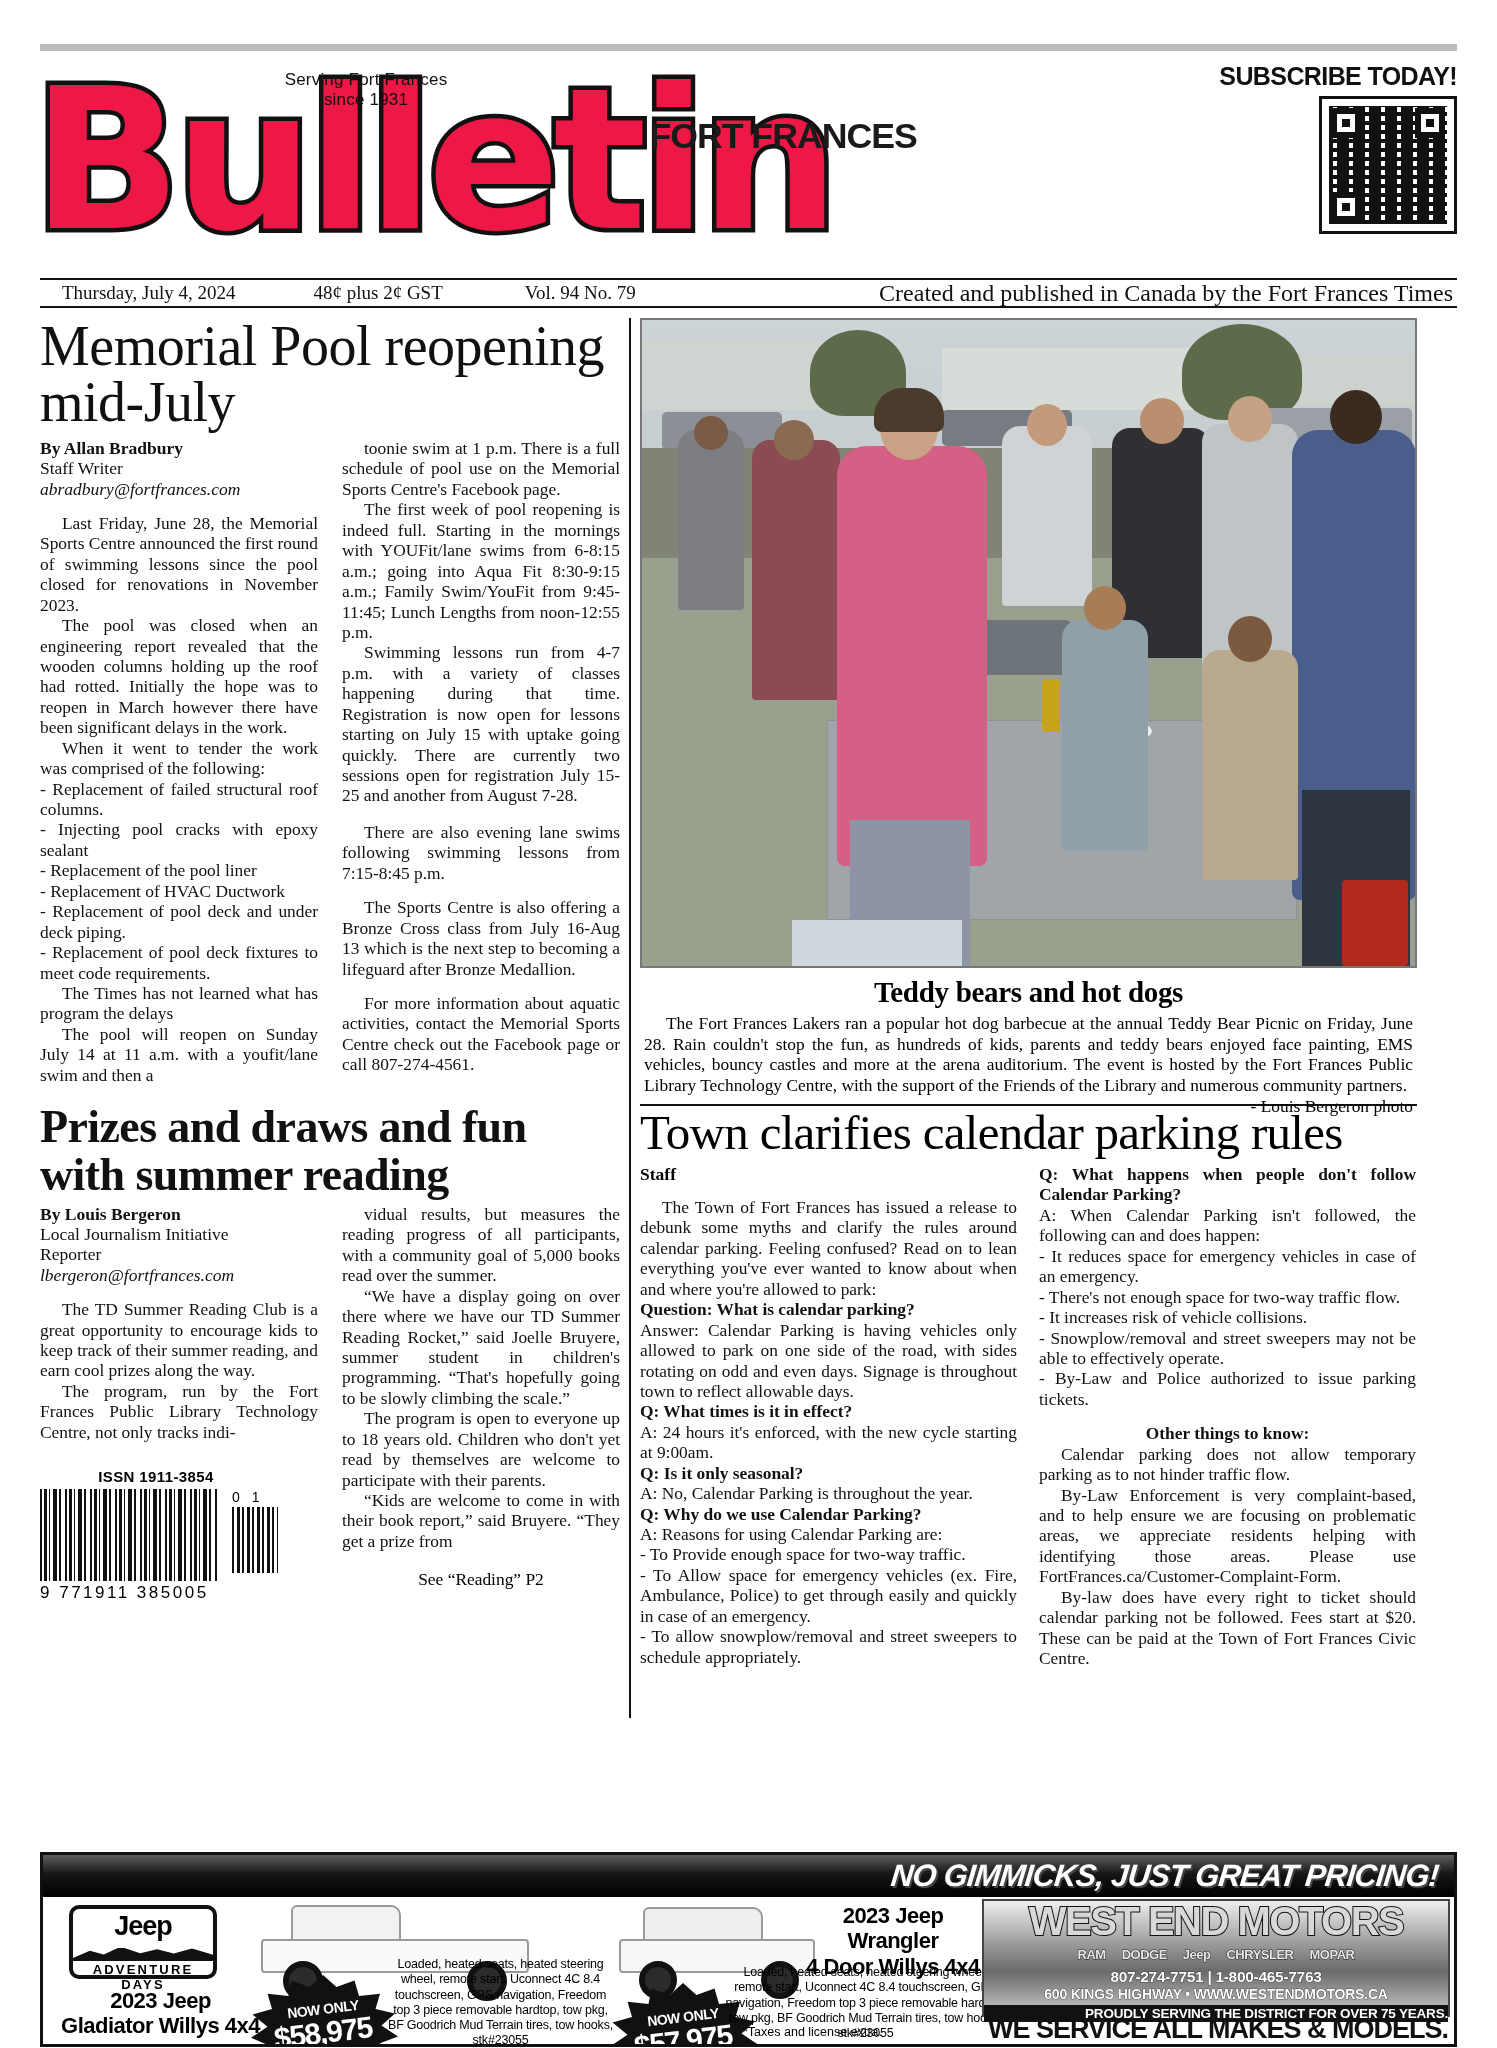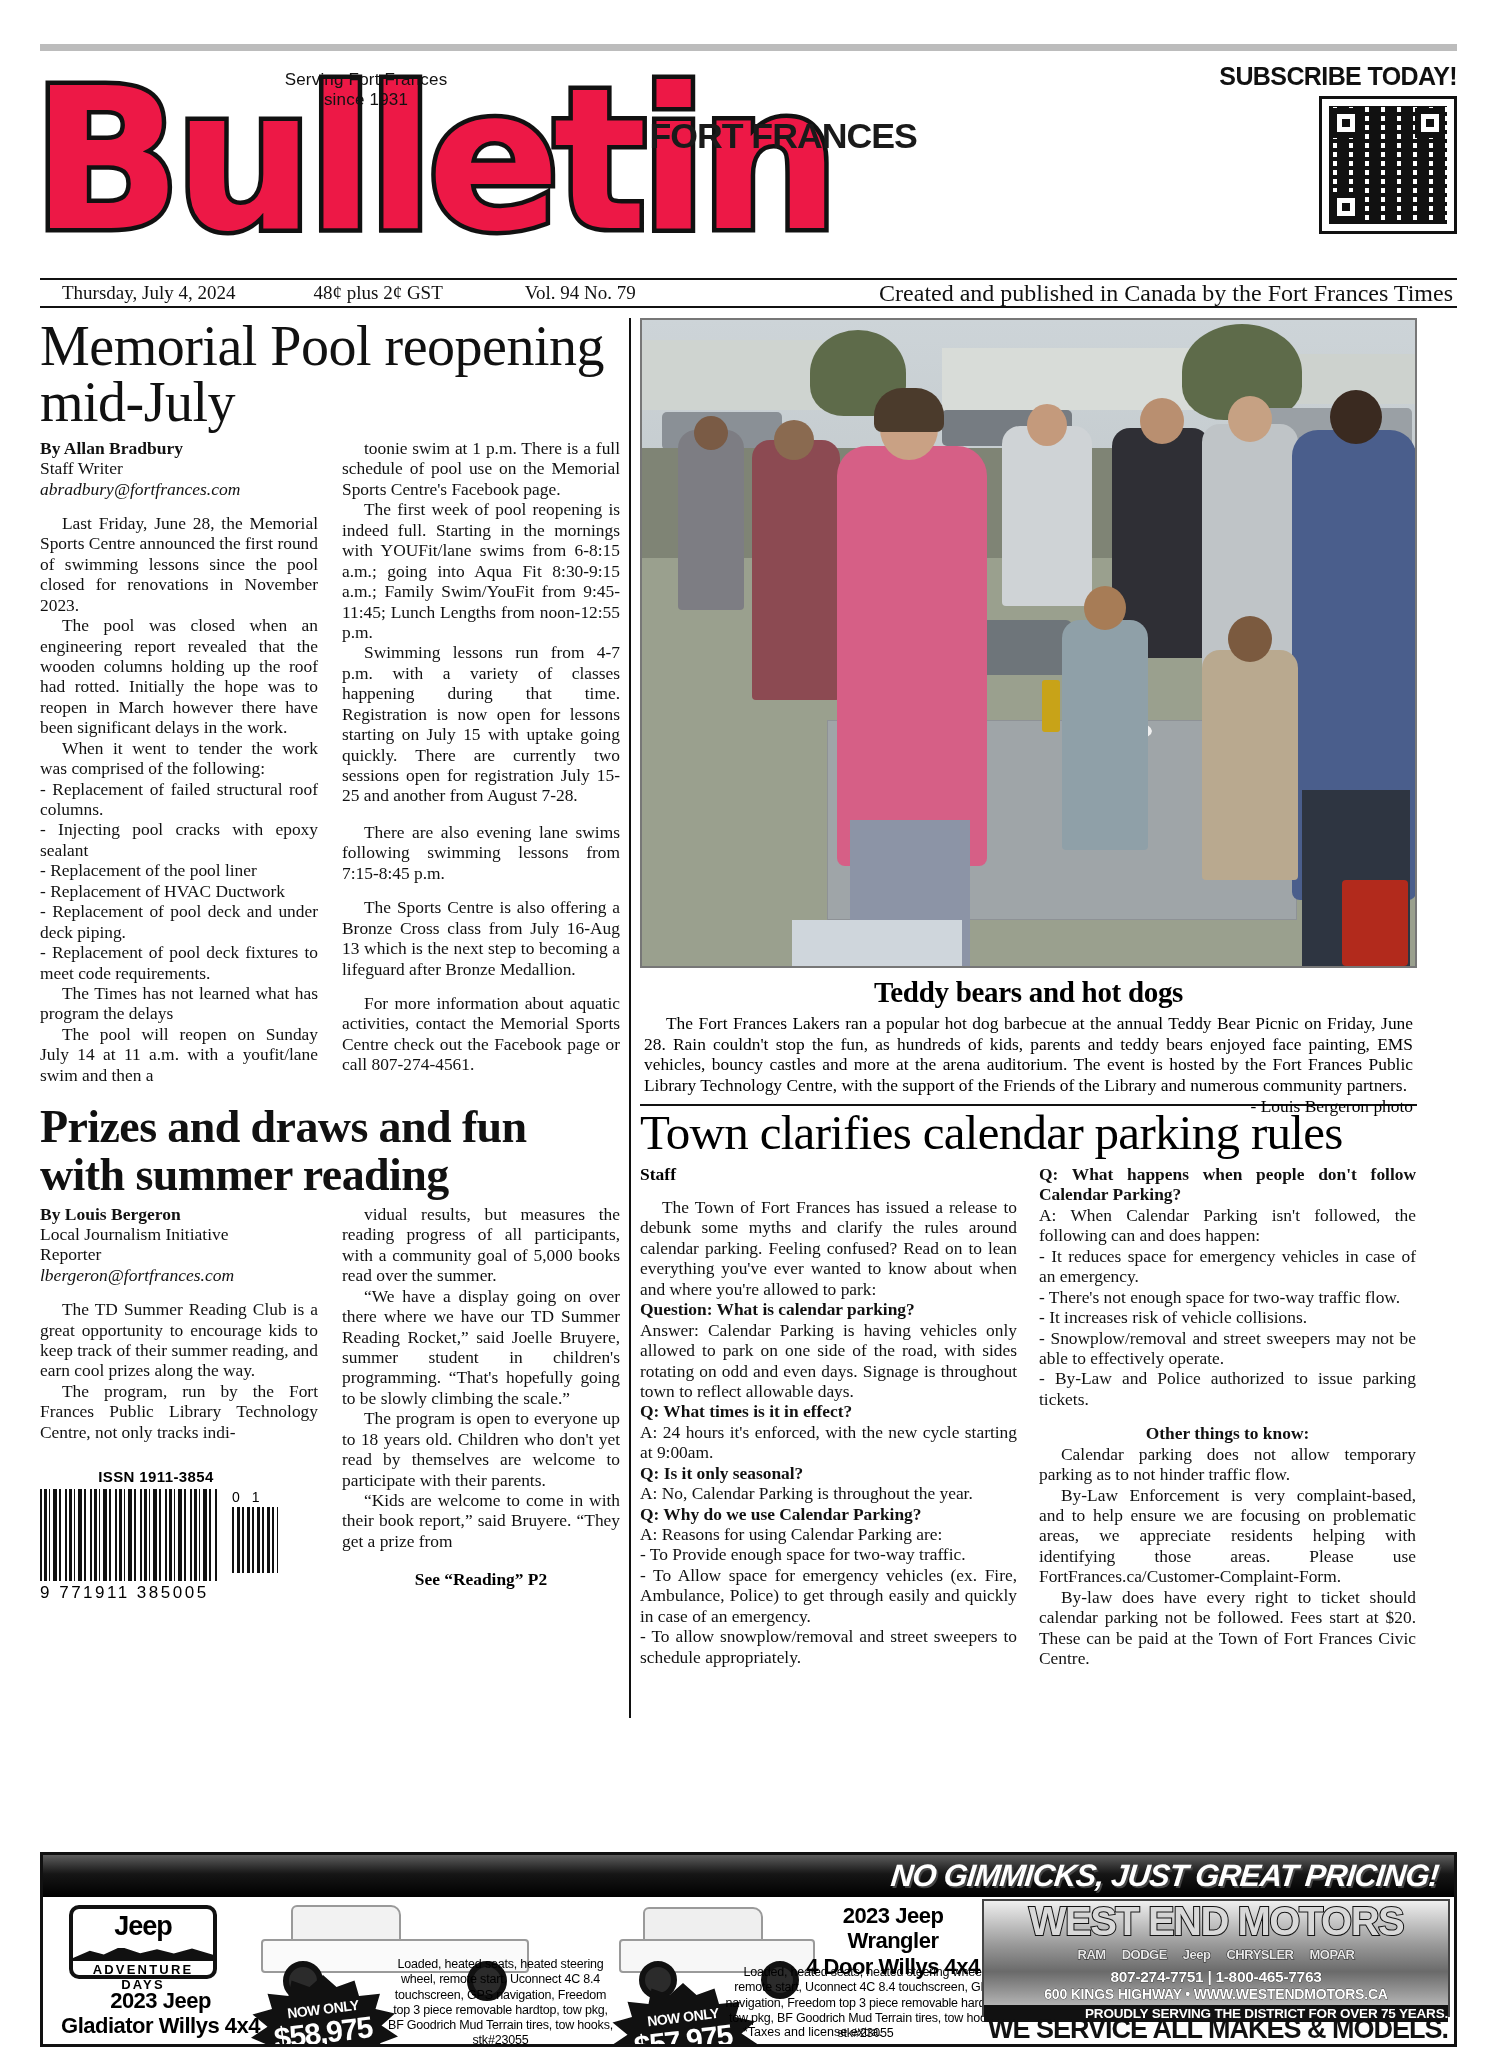--- a/index.html
+++ b/index.html
@@ -246,21 +246,21 @@
     width: 46px; height: 66px; margin-left: 14px;
     background-image: repeating-linear-gradient(90deg,
       #111 0 2px, #fff 2px 5px, #111 5px 8px, #fff 8px 10px);
   }
   .bc-num {
     font-family: "Liberation Sans", sans-serif;
     font-size: 17px; letter-spacing: 2.5px; margin-top: 2px;
   }
   .bc-01 { font-family:"Liberation Sans",sans-serif; font-size:14px; letter-spacing:4px; margin-left:14px; margin-bottom:2px;}
 
-  .see-more { text-align:center; font-size:17.4px; margin-top: 18px; font-weight: bold;}
+  .see-more { text-align:center; font-size:17.4px; margin-top: 18px;}
 
   
   .ad {
     position: absolute;
     left: 40px; right: 40px;
     top: 1808px;
     height: 195px;
     border: 3px solid #111;
     background: #fff;
     overflow: hidden;

